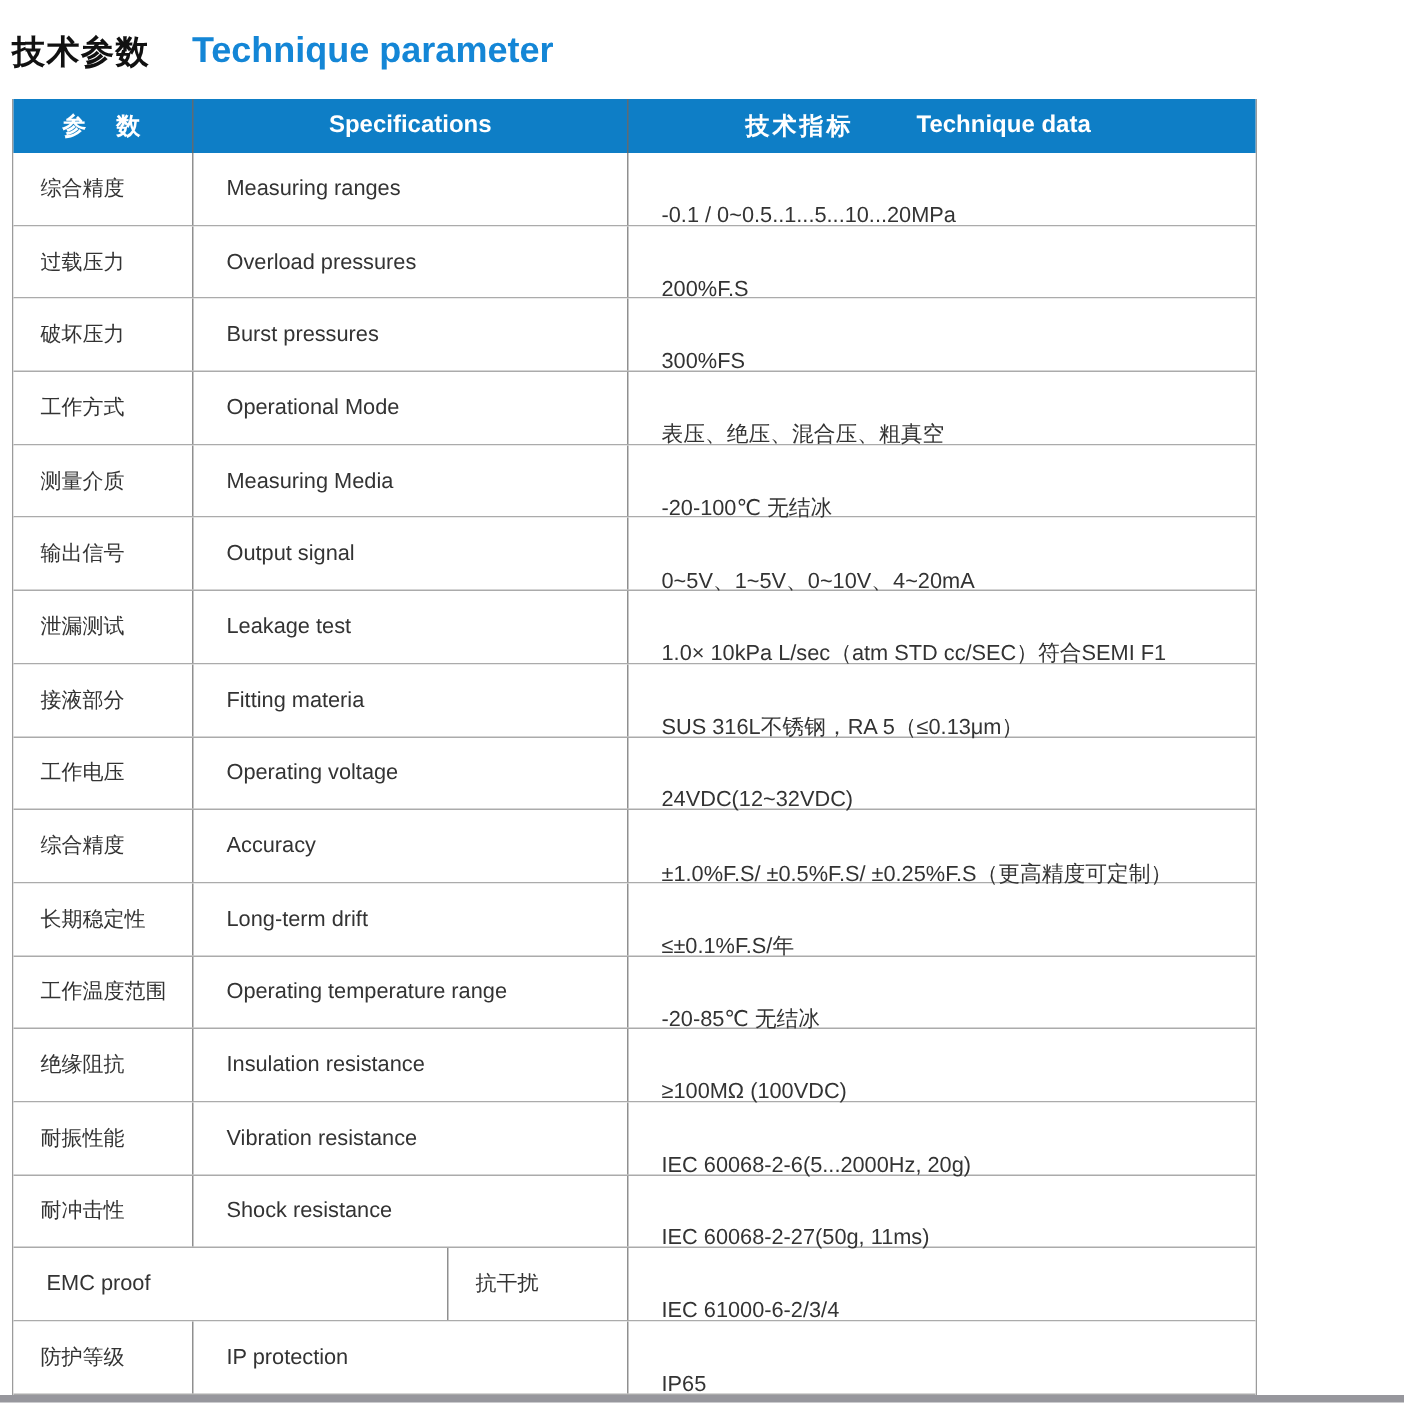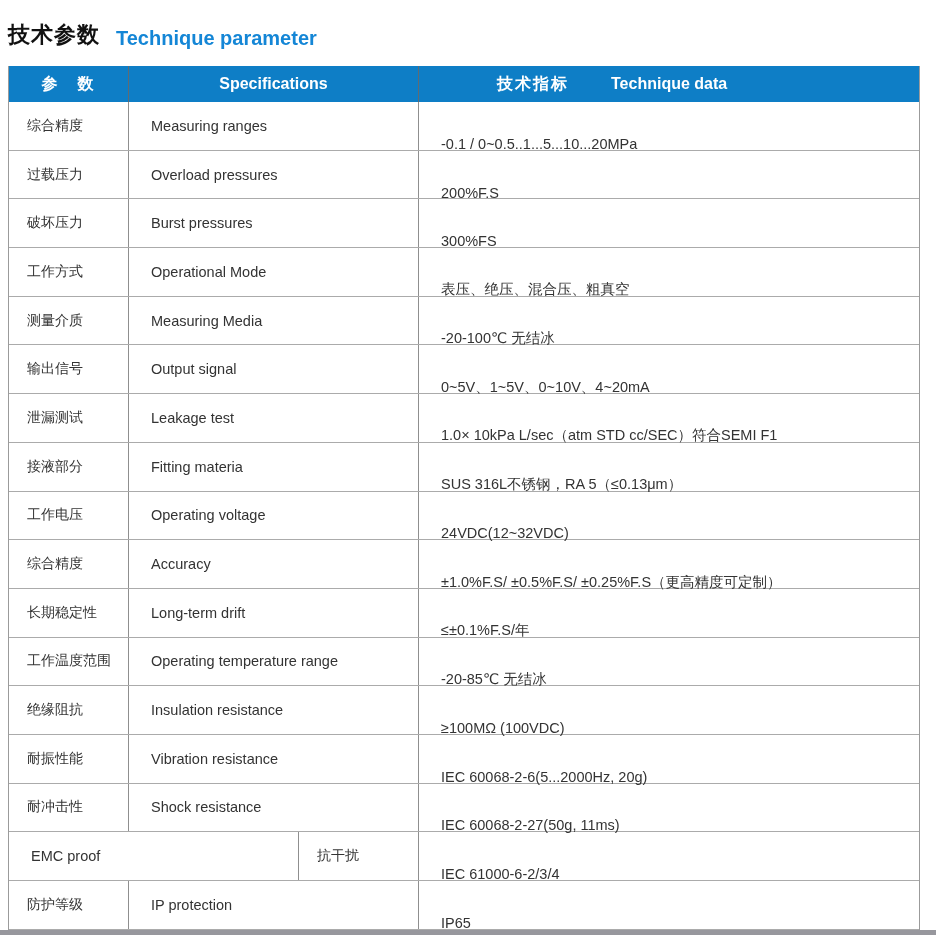--- a/index.html
+++ b/index.html
@@ -12,26 +12,26 @@
   }
   *{box-sizing:border-box;}
   html,body{margin:0;padding:0;}
   body{
     width:936px;height:944px;position:relative;background:#ffffff;
     font-family:"Liberation Sans","DejaVu Sans",sans-serif;
     color:var(--text);
   }
   .page-title{
     position:absolute;left:8px;top:20px;
-    display:flex;align-items:flex-end;gap:16px;white-space:nowrap;
+    display:flex;align-items:flex-start;gap:28px;white-space:nowrap;
   }
   .page-title .zh{font-size:22px;font-weight:bold;color:#111111;letter-spacing:1px;}
-  .page-title .en{font-size:20px;font-weight:bold;color:var(--title-accent);}
+  .page-title .en{font-size:24px;font-weight:bold;color:var(--title-accent);}
   .tech-table{
-    position:absolute;left:8px;top:66px;width:912px;
+    position:absolute;left:8px;top:66px;width:830px;
     border-left:1px solid #9b9b9b;border-right:1px solid #9b9b9b;
     background:#ffffff;
   }
   .thead{
     display:flex;height:36px;background:var(--header-bg);
     color:#ffffff;font-weight:bold;font-size:16px;align-items:stretch;
   }
   .thead .hcell{display:flex;align-items:center;}
   .h-param{width:120px;justify-content:center;border-right:1px solid #5f6b73;letter-spacing:2px;}
   .h-spec{width:290px;justify-content:center;border-right:1px solid #5f6b73;}

